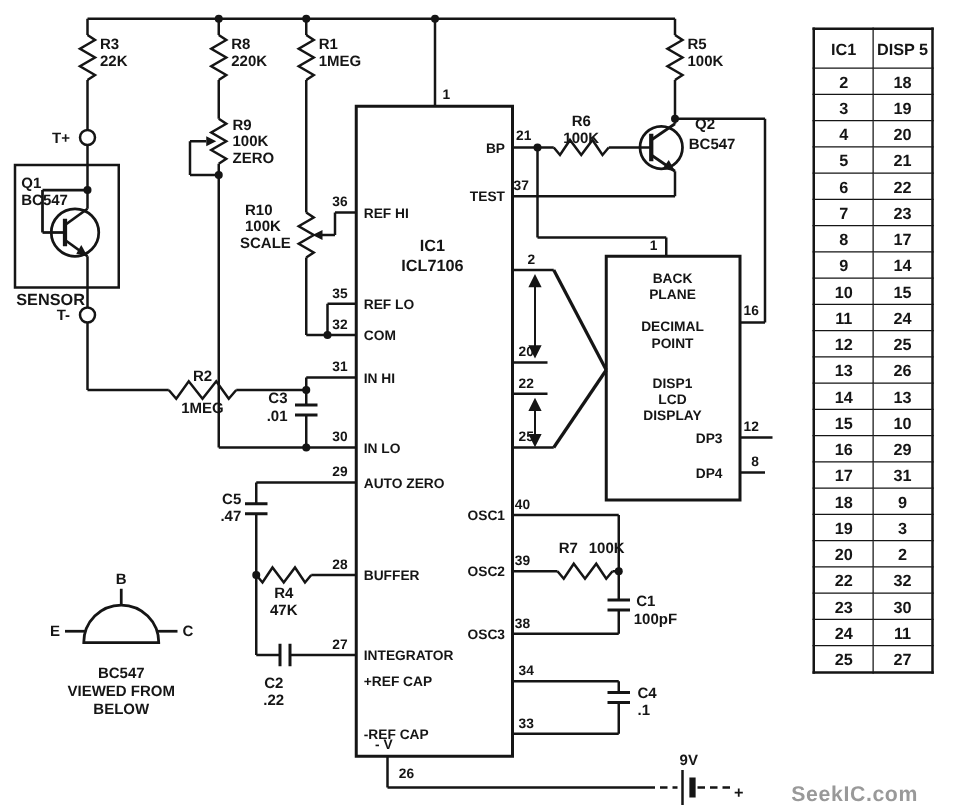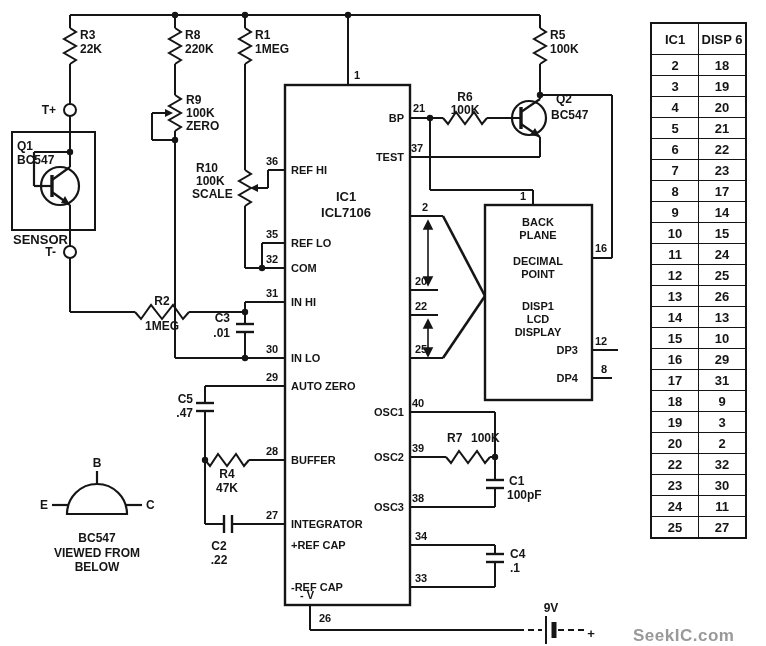--- a/index.html
+++ b/index.html
@@ -340,21 +340,21 @@
     <text class="t12" x="97" y="557" text-anchor="middle">VIEWED FROM</text>
     <text class="t12" x="97" y="571" text-anchor="middle">BELOW</text>
   </g>
 </svg>
 
 <div class="table-wrap">
   <table>
     <thead>
       <tr>
         <th>IC1</th>
-        <th>DISP 6</th>
+        <th>DISP 5</th>
       </tr>
     </thead>
     <tbody>
         <tr>
           <td>2</td>
           <td>18</td>
         </tr>
         <tr>
           <td>3</td>
           <td>19</td>

